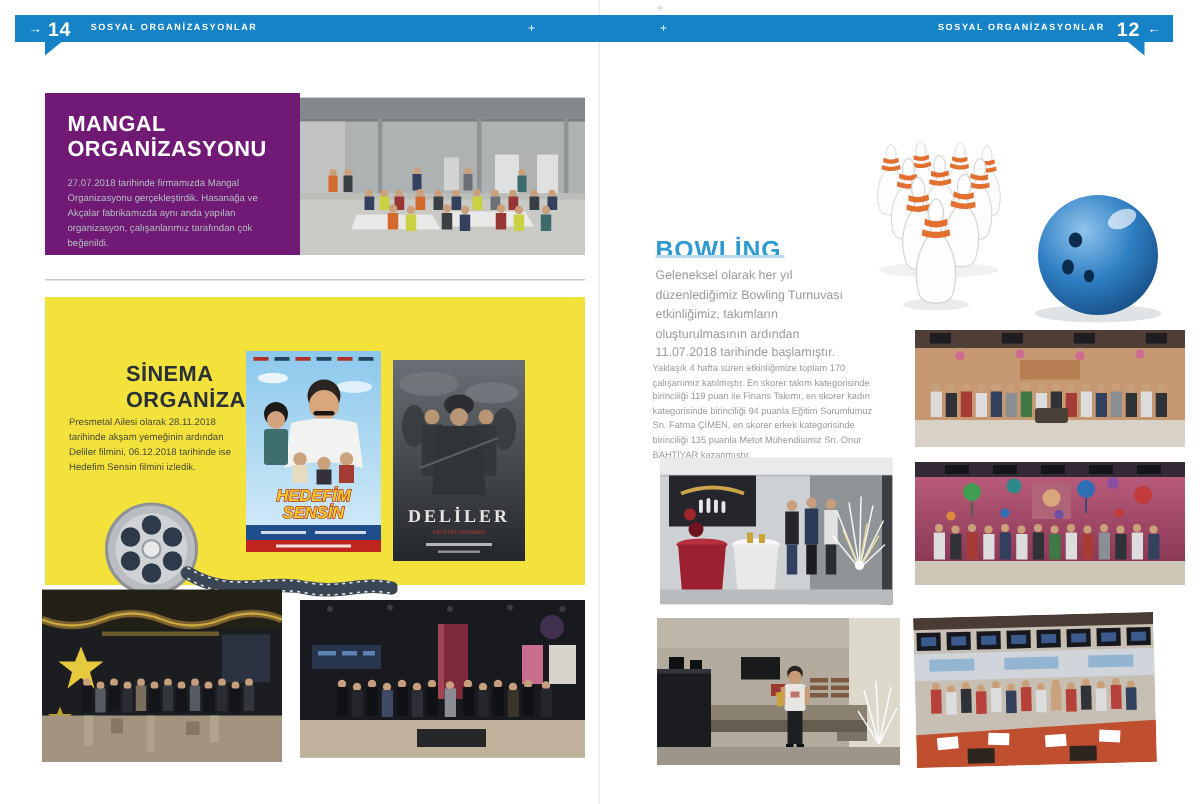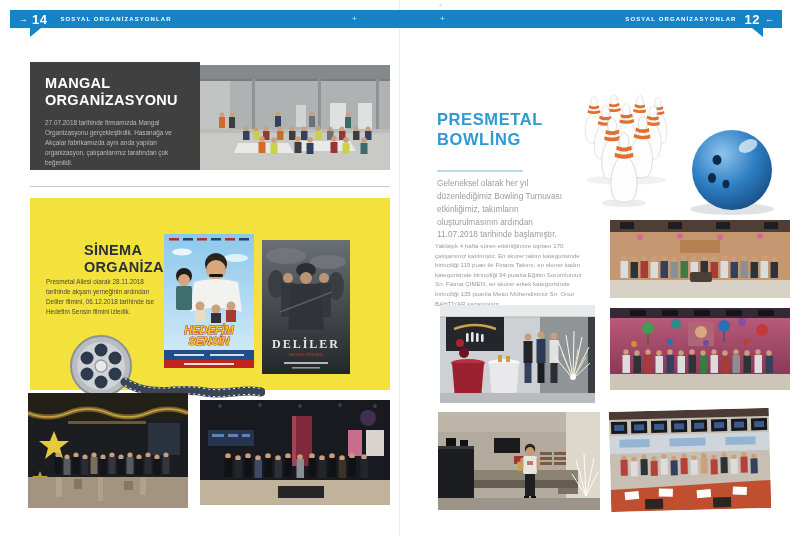--- a/index.html
+++ b/index.html
@@ -9,21 +9,21 @@
   
   .bar{background:#1583c5;color:#fff;display:flex;align-items:center;height:18px;}
   .bar .pageno{font-size:13px;font-weight:bold;letter-spacing:.5px;}
   .bar .lbl{font-size:6px;letter-spacing:1.1px;font-weight:bold;}
   .bar .arrow{font-size:9px;line-height:1;}
   .tail-l{width:0;height:0;border-top:9px solid #1583c5;border-right:11px solid transparent;}
   .tail-r{width:0;height:0;border-top:9px solid #1583c5;border-left:11px solid transparent;}
   .plus{color:#fff;font-size:8px;opacity:.85;line-height:1;}
   .plus.faint{color:#b9c3ca;opacity:.7;}
   
-  .darkbox{background:#404040;}
+  .darkbox{background:#701a75;}
   .darkbox h2{margin:0;color:#fff;font-size:14.5px;line-height:1.15;font-weight:bold;letter-spacing:.3px;}
   .darkbox p{margin:0;color:#b6bcc1;font-size:6.4px;line-height:1.55;}
   .yellowbox{background:#f2e23b;}
   .yellowbox h2{margin:0;color:#2a3037;font-size:14.5px;line-height:1.15;font-weight:bold;letter-spacing:.3px;}
   .yellowbox p{margin:0;color:#4c4b38;font-size:6.4px;line-height:1.55;}
   .rule{background:#c9c9c9;height:1px;}
   .gutter{background:#ededed;width:1px;}
   
   .bowl-title{color:#2f9ad2;font-size:16.5px;font-weight:bold;line-height:1.2;letter-spacing:.6px;margin:0;}
   .bowl-underline{background:#b9dbee;height:2px;}
@@ -354,22 +354,21 @@
     <use href="#pin" transform="translate(64,158) scale(1.18)"></use>
     <ellipse cx="172" cy="167" rx="42" ry="6" fill="#dfe3e6"></ellipse>
     <circle cx="172" cy="128" r="40" fill="url(#ballg)"></circle>
     <ellipse cx="157" cy="118" rx="4.5" ry="5" fill="#0c2c4e"></ellipse>
     <ellipse cx="152" cy="136" rx="4" ry="5" fill="#0c2c4e"></ellipse>
     <ellipse cx="166" cy="142" rx="3.4" ry="4.2" fill="#0c2c4e"></ellipse>
     <ellipse cx="188" cy="104" rx="10" ry="6" fill="#ffffff" opacity=".65" transform="rotate(-25 188 104)"></ellipse>
   </svg>
 
   <h2 class="abs bowl-title" style="left:437px;top:110px;width:160px;">
-    <span style="display:block;">PRESMETAL</span>
-    <span style="display:block;">BOWLİNG</span>
+    <span style="display:block;margin-top:48px;">BOWLİNG</span>
   </h2>
   <div class="abs bowl-underline" style="left:437px;top:170px;width:86px;"></div>
   <p class="abs bowl-intro" style="left:437px;top:177px;width:134px;">Geleneksel olarak her yıl düzenlediğimiz Bowling Turnuvası etkinliğimiz, takımların oluşturulmasının ardından 11.07.2018 tarihinde başlamıştır.</p>
   <p class="abs bowl-detail" style="left:435px;top:241px;width:150px;">Yaklaşık 4 hafta süren etkinliğimize toplam 170 çalışanımız katılmıştır. En skorer takım kategorisinde birinciliği 119 puan ile Finans Takımı, en skorer kadın kategorisinde birinciliği 94 puanla Eğitim Sorumlumuz Sn. Fatma ÇİMEN, en skorer erkek kategorisinde birinciliği 135 puanla Metot Mühendisimiz Sn. Onur BAHTİYAR kazanmıştır.</p>
 
   <svg class="abs photo" style="left:610px;top:220px;" width="180" height="78" viewBox="0 0 180 78">
     <rect width="180" height="78" fill="#c59872"></rect>
     <rect width="180" height="12" fill="#4e3e35"></rect>
     <rect x="10" y="2" width="14" height="7" fill="#1d1d22"></rect>
       <rect x="58" y="2" width="14" height="7" fill="#1d1d22"></rect>

